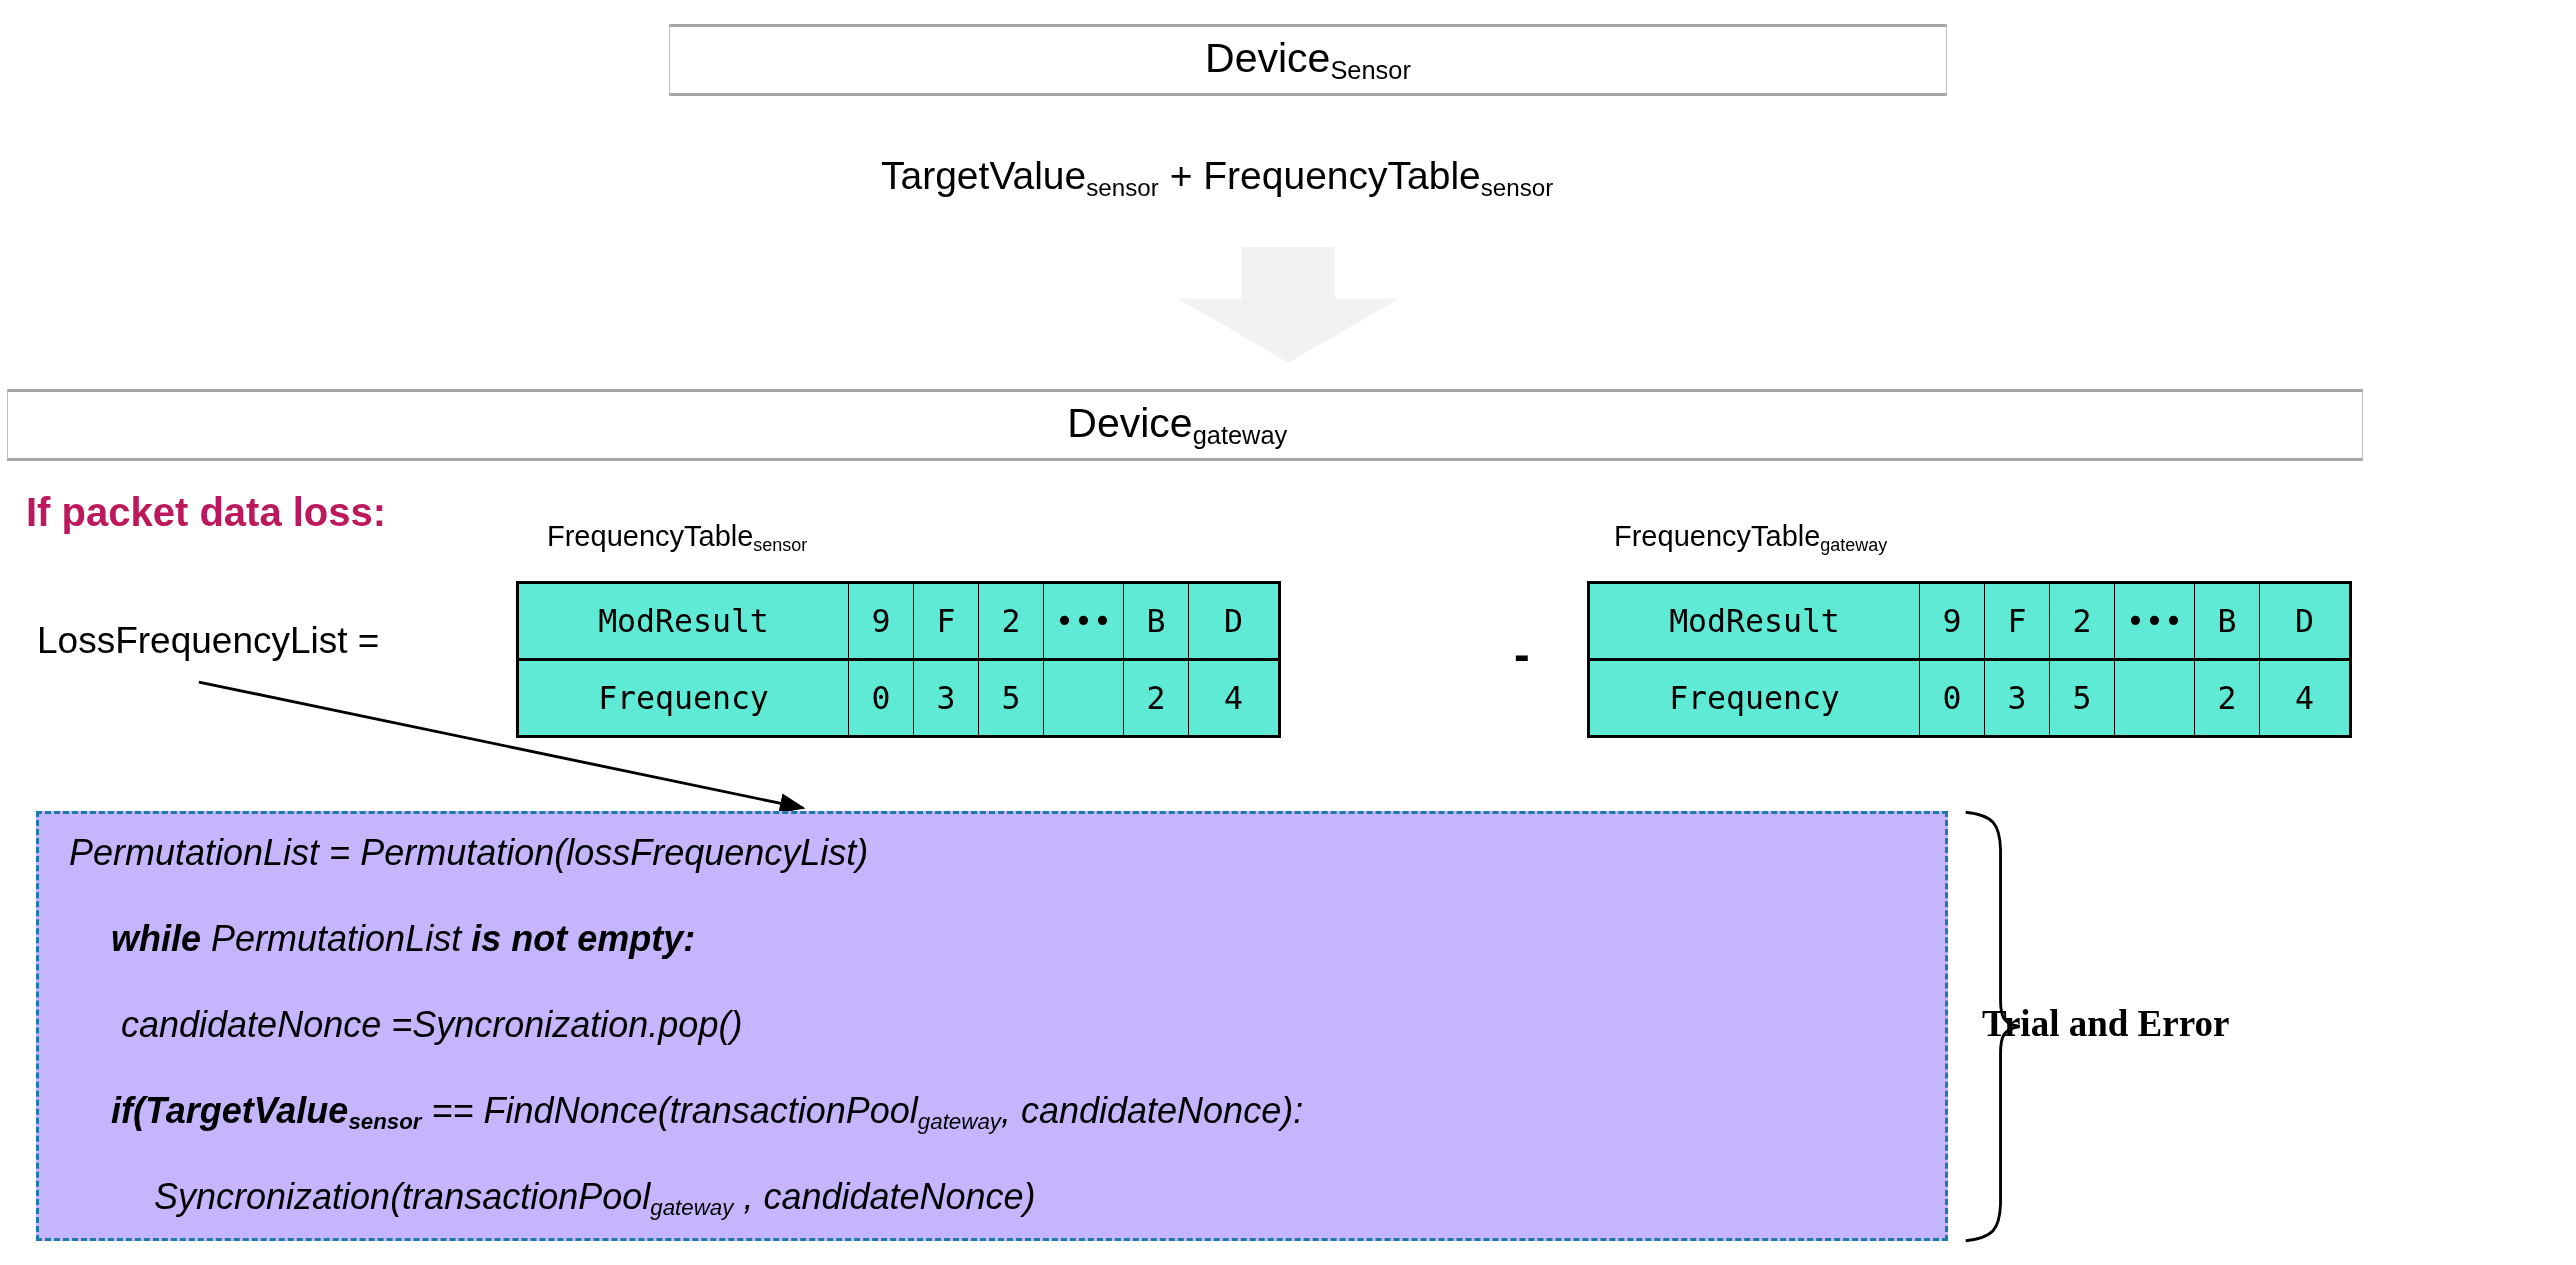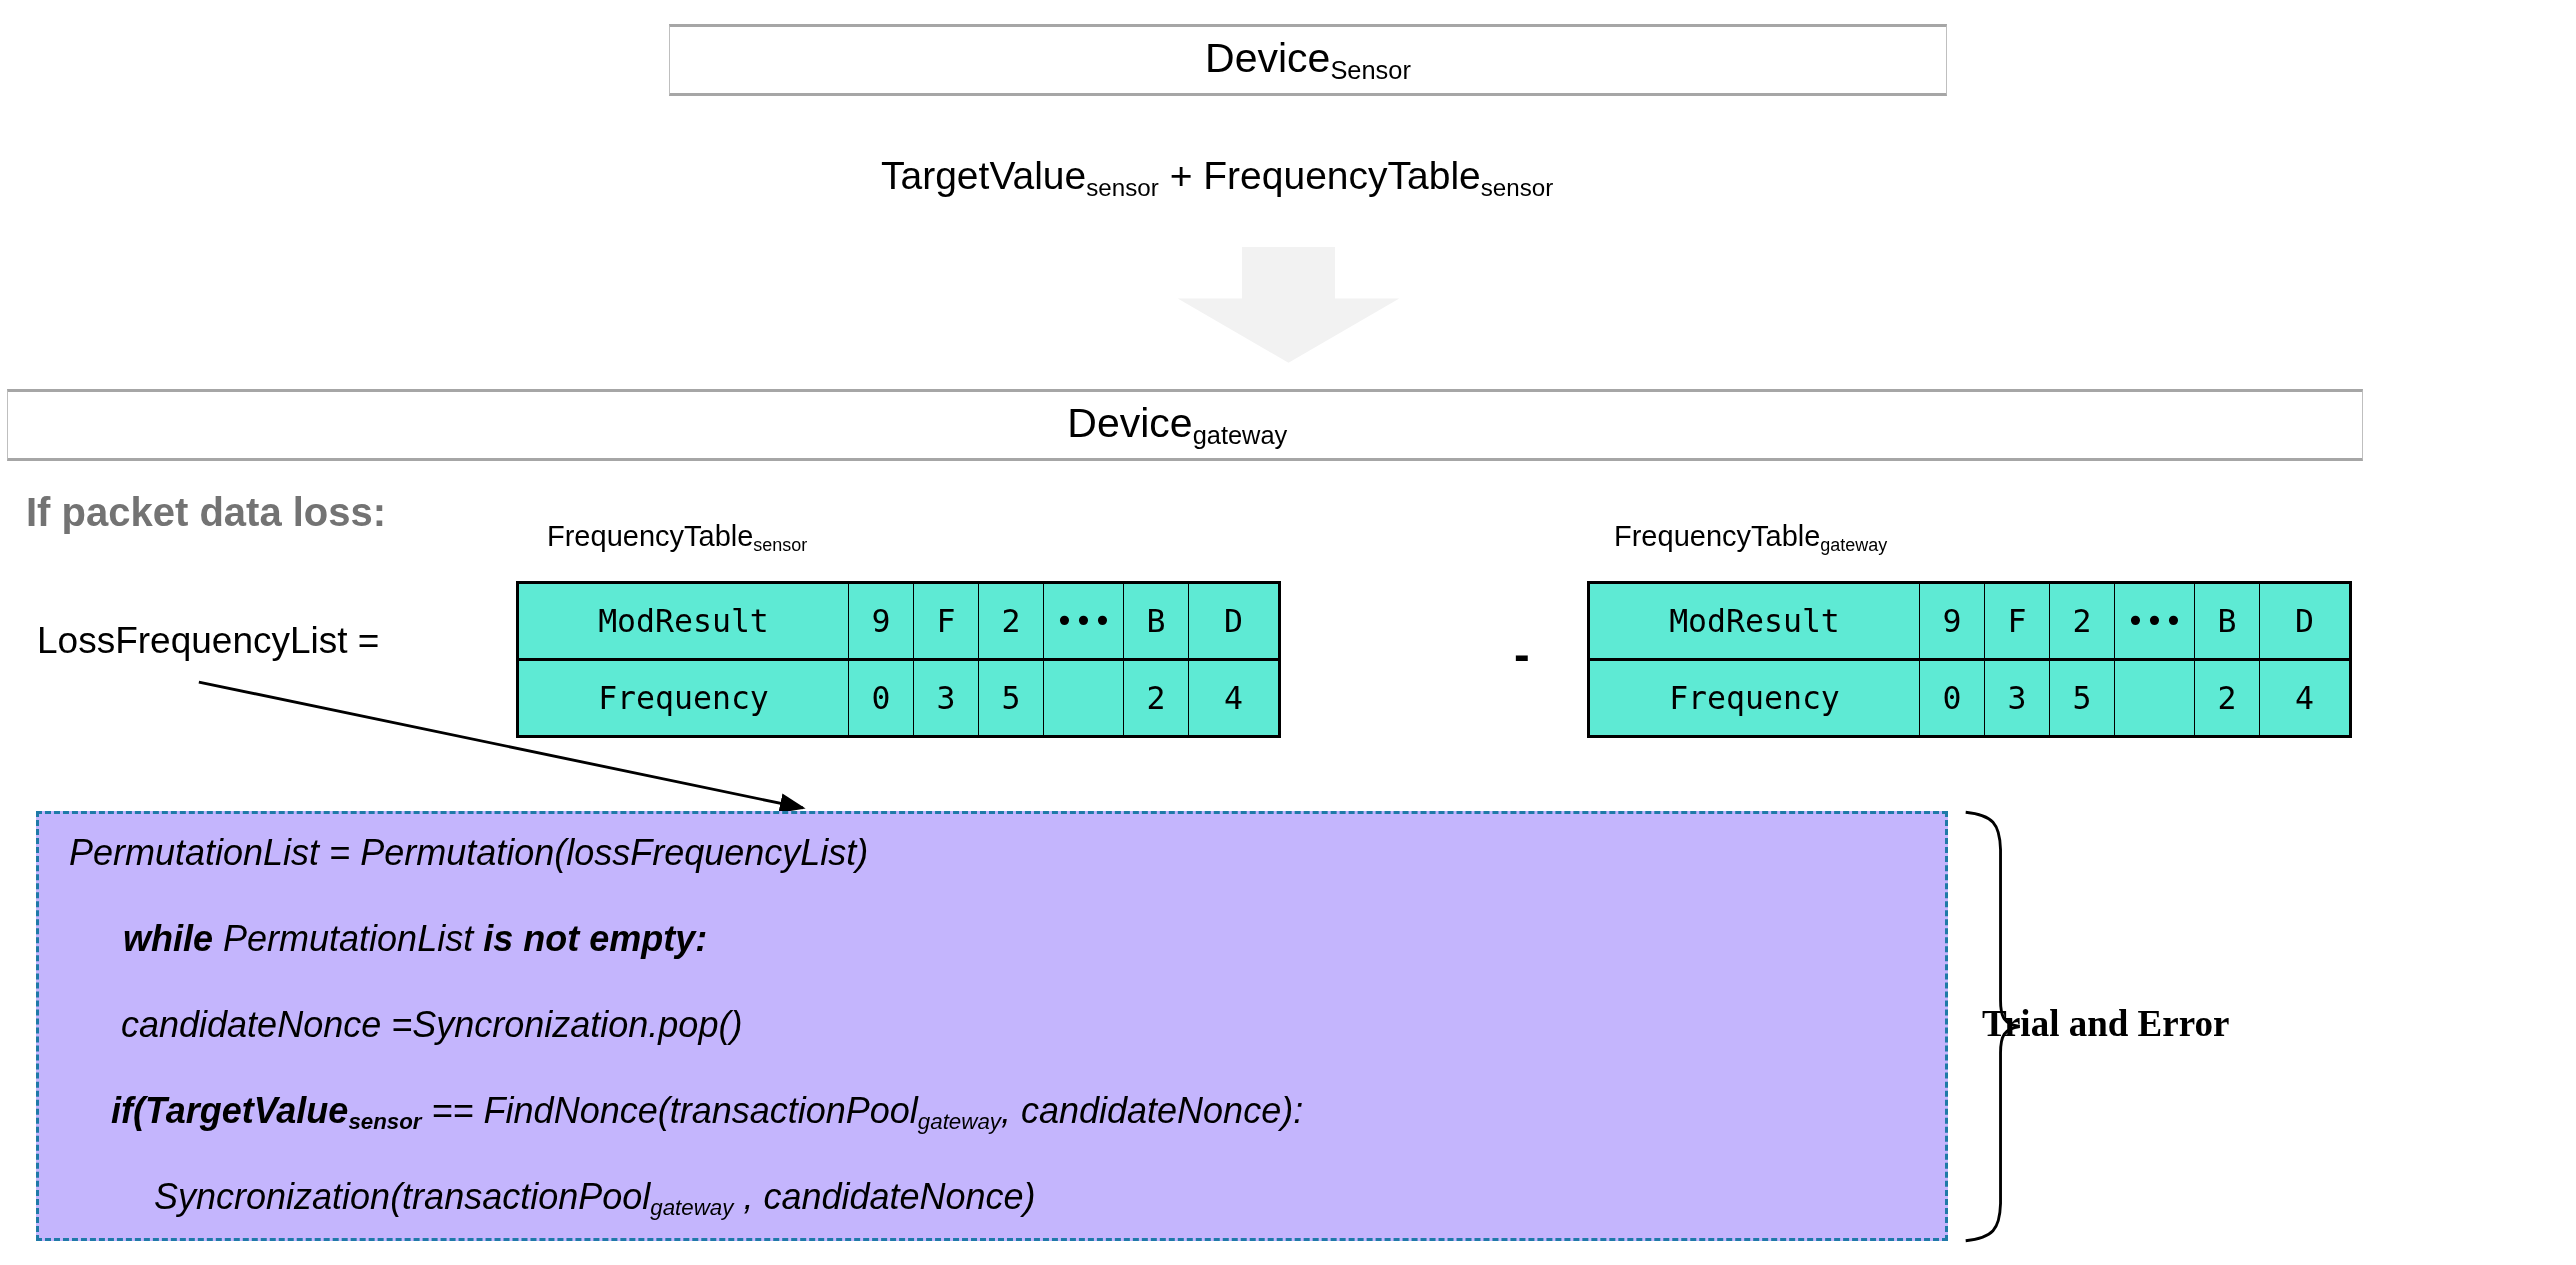--- a/index.html
+++ b/index.html
@@ -23,21 +23,21 @@
   sub{font-size:0.62em;vertical-align:-0.28em;letter-spacing:0;}
 
   
   .formula{font-size:39px;white-space:nowrap;}
 
   
   .grey-arrow{fill:#f2f2f2;}
 
   
   .red-note{
-    color:#737373;font-weight:bold;font-size:40px;white-space:nowrap;
+    color:#be185d;font-weight:bold;font-size:40px;white-space:nowrap;
   }
 
   
   .loss-label{font-size:37px;white-space:nowrap;}
 
   
   .tbl-caption{font-size:29px;white-space:nowrap;}
 
   
   table.freq{
@@ -179,21 +179,21 @@
       <td class="c-last">4</td>
     </tr>
   </tbody>
     </table>
 </div>
 
 <div class="abs code-box" style="left:36px;top:811px;width:1912px;height:430px;">
 
   <div class="abs code-line" style="left:30px;top:18px;">PermutationList = Permutation(lossFrequencyList)</div>
 
-  <div class="abs code-line" style="left:84px;top:104px;">
+  <div class="abs code-line" style="left:72px;top:104px;">
     <b>while</b><span> PermutationList </span><b>is not empty:</b>
   </div>
 
   <div class="abs code-line" style="left:82px;top:190px;">candidateNonce =Syncronization.pop()</div>
 
   <div class="abs code-line" style="left:72px;top:276px;">
     <b><span>if(TargetValue</span><sub>sensor</sub></b><span> == FindNonce(transactionPool</span><sub>gateway</sub><span>, candidateNonce):</span>
   </div>
 
   <div class="abs code-line" style="left:115px;top:362px;">

